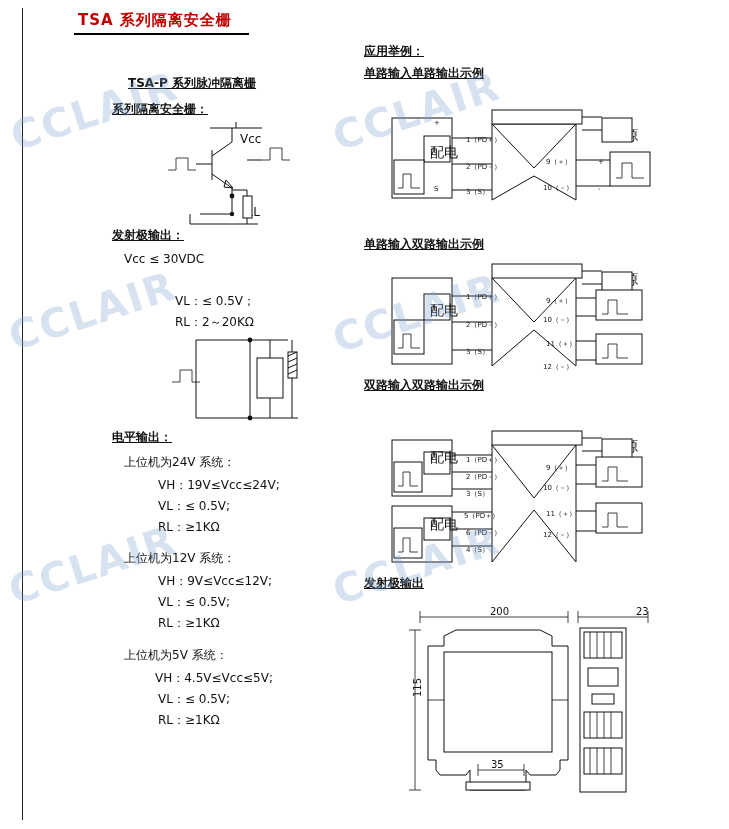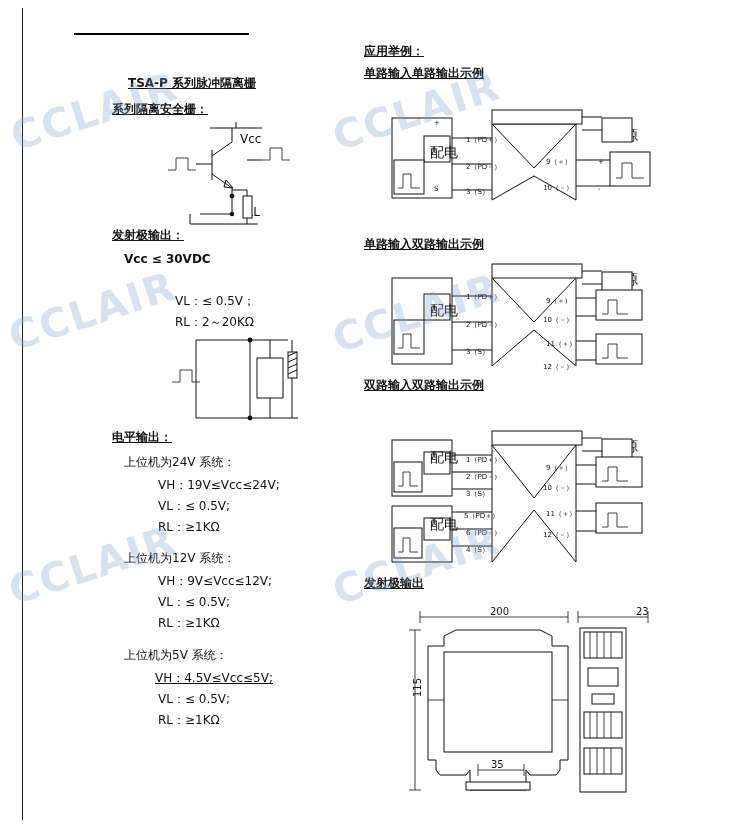--- a/index.html
+++ b/index.html
@@ -56,49 +56,52 @@
     white-space:nowrap;
   }
 </style>
 </head>
 <body>
 
 <div class="page">
 
   <div class="left-rule"></div>
 
+  <div class="title-wrap">
+    <span class="title-text">TSA 系列隔离安全栅</span>
+  </div>
   <div class="title-underline"></div>
 
   <div class="txt s12 bold" style="left:128px;top:76px;">TSA-P 系列脉冲隔离栅</div>
   <div class="txt s12 bold" style="left:112px;top:102px;">系列隔离安全栅：</div>
 
   <div class="txt s12" style="left:240px;top:132px;">Vcc</div>
   <div class="txt s12" style="left:245px;top:205px;">RL</div>
 
   <div class="txt s12 bold" style="left:112px;top:228px;">发射极输出：</div>
-  <div class="txt s12" style="left:124px;top:252px;font-weight:bold;">Vcc ≤ 30VDC</div>
+  <div class="txt s12" style="left:124px;top:252px;">Vcc ≤ 30VDC</div>
   <div class="txt s12" style="left:175px;top:294px;">VL：≤ 0.5V；</div>
   <div class="txt s12" style="left:175px;top:315px;">RL：2～20KΩ</div>
 
   <div class="txt s12" style="left:262px;top:376px;">RL</div>
 
   <div class="txt s12 bold" style="left:112px;top:430px;text-align:center;">电平输出：</div>
 
   <div class="txt s12" style="left:124px;top:455px;">上位机为24V 系统：</div>
   <div class="txt s12" style="left:158px;top:478px;">VH：19V≤Vcc≤24V;</div>
   <div class="txt s12" style="left:158px;top:499px;">VL：≤ 0.5V;</div>
   <div class="txt s12" style="left:158px;top:520px;">RL：≥1KΩ</div>
 
   <div class="txt s12" style="left:124px;top:551px;">上位机为12V 系统：</div>
   <div class="txt s12" style="left:158px;top:574px;">VH：9V≤Vcc≤12V;</div>
   <div class="txt s12" style="left:158px;top:595px;">VL：≤ 0.5V;</div>
   <div class="txt s12" style="left:158px;top:616px;">RL：≥1KΩ</div>
 
   <div class="txt s12" style="left:124px;top:648px;">上位机为5V 系统：</div>
-  <div class="txt s12" style="left:155px;top:671px;text-decoration:underline;">VH：4.5V≤Vcc≤5V;</div>
+  <div class="txt s12" style="left:155px;top:671px;">VH：4.5V≤Vcc≤5V;</div>
   <div class="txt s12" style="left:158px;top:692px;">VL：≤ 0.5V;</div>
   <div class="txt s12" style="left:158px;top:713px;">RL：≥1KΩ</div>
 
   <div class="txt s12 bold" style="left:364px;top:44px;">应用举例：</div>
   <div class="txt s12 bold" style="left:364px;top:66px;">单路输入单路输出示例</div>
   <div class="txt s12 bold" style="left:364px;top:237px;">单路输入双路输出示例</div>
   <div class="txt s12 bold" style="left:364px;top:378px;">双路输入双路输出示例</div>
   <div class="txt s12 bold" style="left:364px;top:576px;">发射极输出</div>
 
   <div class="txt s9" style="left:610px;top:128px;">电源</div>

